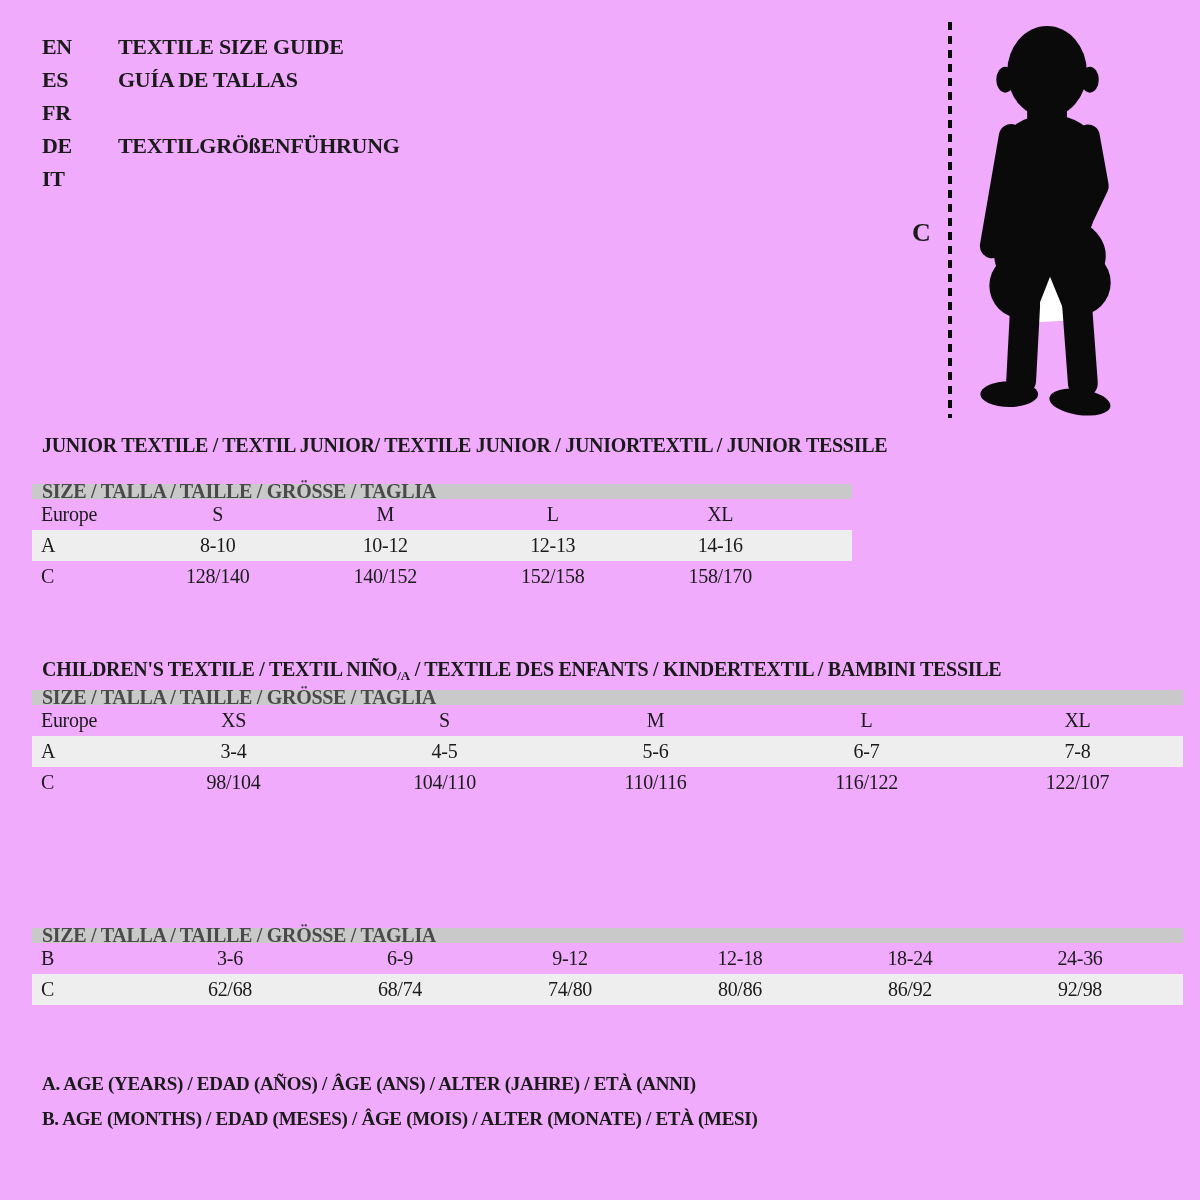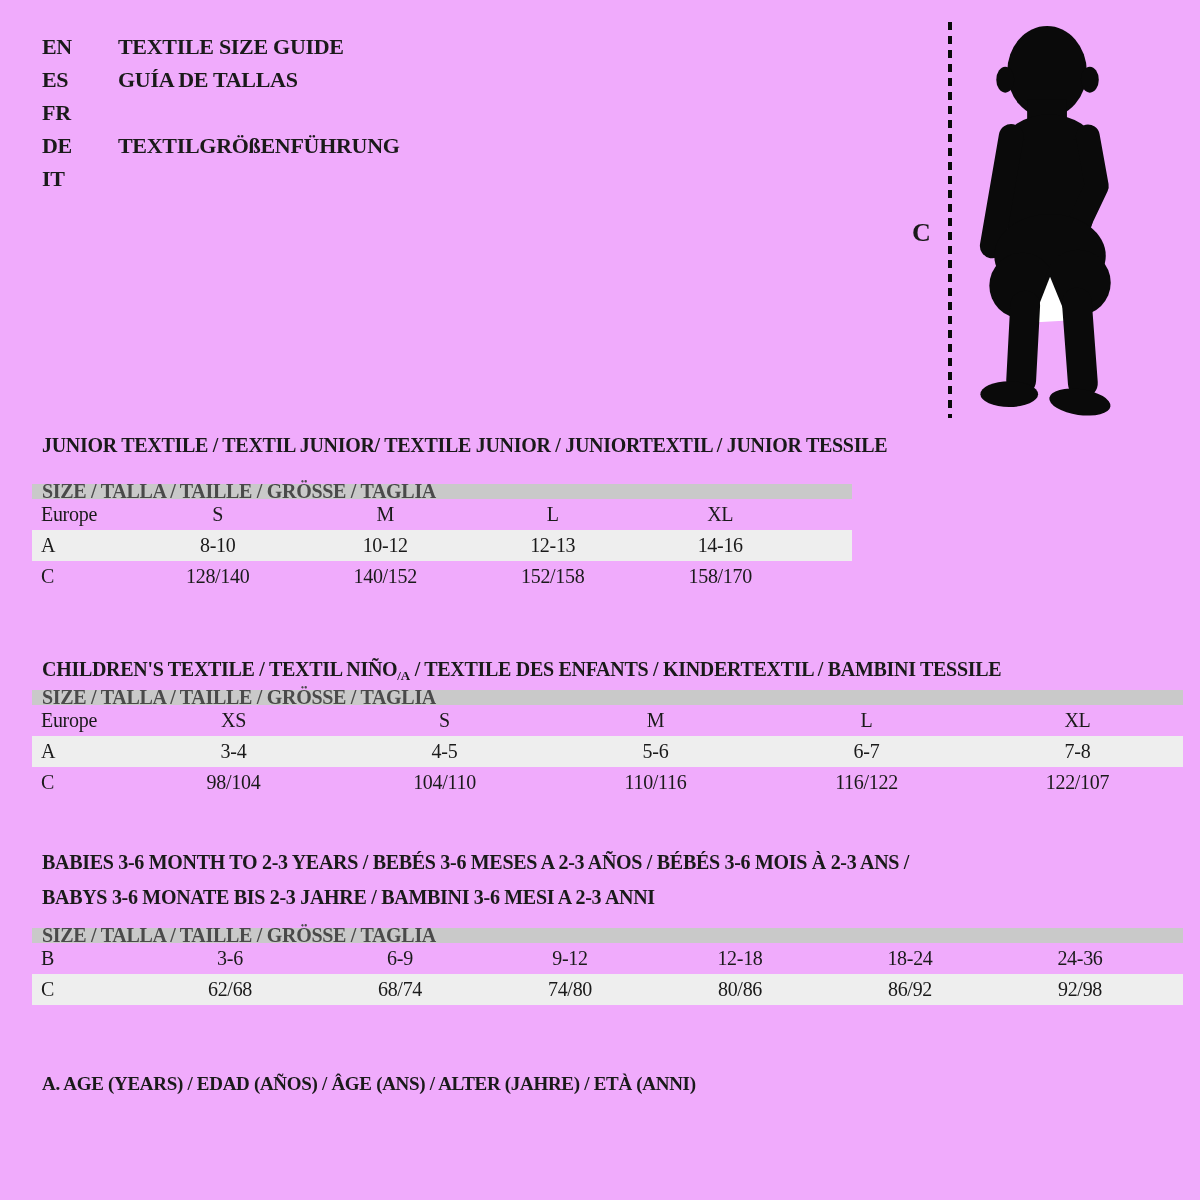--- a/index.html
+++ b/index.html
@@ -145,24 +145,20 @@
     <div class="trow">
       <span class="tlabel">C</span>
       <span class="tcell">98/104</span>
       <span class="tcell">104/110</span>
       <span class="tcell">110/116</span>
       <span class="tcell">116/122</span>
       <span class="tcell">122/107</span>
     </div>
   </div>
 
-  <h2 class="sec-title title-babies">
-    <div>BABIES 3-6 MONTH TO 2-3 YEARS / BEBÉS 3-6 MESES A 2-3 AÑOS / BÉBÉS 3-6 MOIS À 2-3 ANS /</div>
-    <div>BABYS 3-6 MONATE BIS 2-3 JAHRE / BAMBINI 3-6 MESI A 2-3 ANNI</div>
-  </h2>
   <div class="table table-babies">
     <div class="thead">SIZE / TALLA / TAILLE / GRÖSSE / TAGLIA</div>
     <div class="trow">
       <span class="tlabel">B</span>
       <span class="tcell">3-6</span>
       <span class="tcell">6-9</span>
       <span class="tcell">9-12</span>
       <span class="tcell">12-18</span>
       <span class="tcell">18-24</span>
       <span class="tcell">24-36</span>
@@ -173,15 +169,16 @@
       <span class="tcell">68/74</span>
       <span class="tcell">74/80</span>
       <span class="tcell">80/86</span>
       <span class="tcell">86/92</span>
       <span class="tcell">92/98</span>
     </div>
   </div>
 
   <div class="legend">
     <div class="legend-line">A. AGE (YEARS) / EDAD (AÑOS) / ÂGE (ANS) / ALTER (JAHRE) / ETÀ (ANNI)</div>
+    <div class="legend-line">B. AGE (MONTHS) / EDAD (MESES) / ÂGE (MOIS) / ALTER (MONATE) / ETÀ (MESI)</div>
   </div>
 
 </div>
 
 </body></html>

